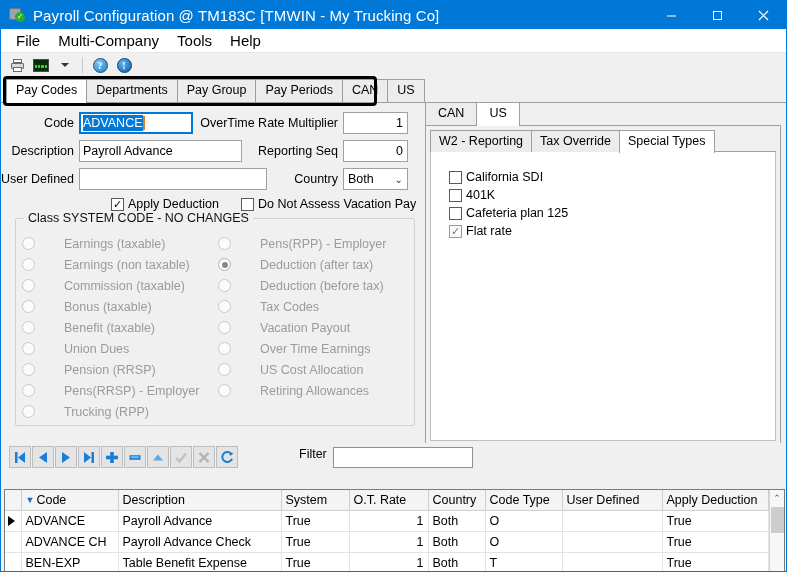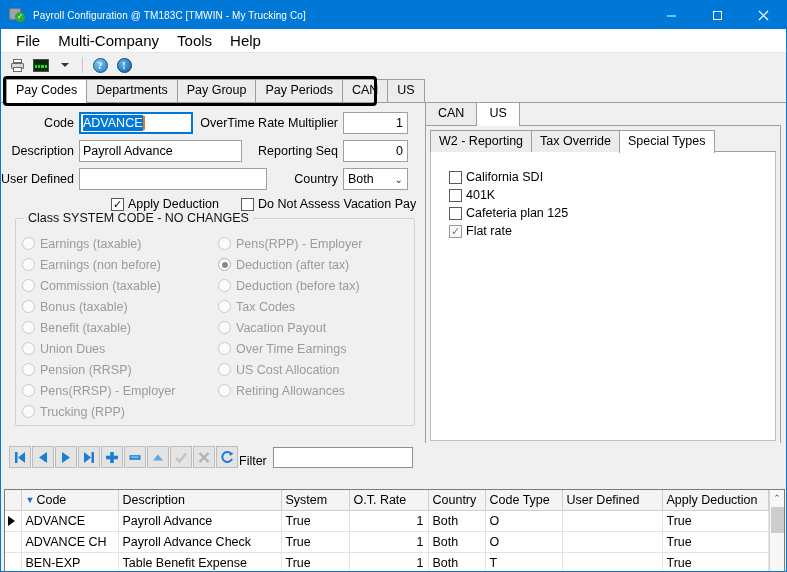--- a/index.html
+++ b/index.html
@@ -45,21 +45,21 @@
     position: absolute; left: 6px; top: 5px;
     width: 10px; height: 10px;
     background: #2eaa2e;
     border-radius: 50%;
     color: #fff;
     font-size: 8px;
     line-height: 10px;
     text-align: center;
   }
   .title-text {
-    font-size: 10px;
+    font-size: 15px;
     white-space: nowrap;
     letter-spacing: 0.1px;
   }
   .win-buttons {
     position: absolute; right: 0; top: 0;
     height: 28px; display: flex;
   }
   .win-btn {
     width: 46px; height: 28px;
     display: flex; align-items: center; justify-content: center;
@@ -280,20 +280,21 @@
   }
   .radio-cols {
     display: flex;
     padding: 14px 0 0 6px;
   }
   .radio-col { width: 196px; }
   .radio-item {
     display: flex;
     align-items: center;
     height: 21px;
+    gap: 24px;
   }
   .radio {
     width: 13px; height: 13px;
     border-radius: 50%;
     border: 1px solid #c9c9c9;
     background: #fbfbfb;
     display: inline-flex;
     align-items: center; justify-content: center;
     flex: none;
   }
@@ -377,21 +378,22 @@
   }
   .nav-btn {
     width: 22px; height: 22px;
     background: #e4e4e4;
     border: 1px solid #bdbdbd;
     display: flex; align-items: center; justify-content: center;
     margin-right: 1px;
   }
   .nav-btn svg { display:block; }
   .filter-wrap {
-    display: flex; align-items: flex-end;
+    display: flex; align-items: flex-start;
+    margin-left: 60px;
   }
   .filter-lbl { font-size: 12.5px; margin-right: 6px; }
   .filter-box {
     width: 140px; height: 21px;
     border: 1px solid #8f8f8f;
     background: #ffffff;
   }
 
   
   .grid-wrap {
@@ -584,21 +586,21 @@
         <div class="group-title">Class  SYSTEM CODE - NO CHANGES</div>
         <div class="radio-cols">
 
           <div class="radio-col">
             <div class="radio-item">
               <span class="radio"></span>
               <span class="radio-label">Earnings (taxable)</span>
             </div>
             <div class="radio-item">
               <span class="radio"></span>
-              <span class="radio-label">Earnings (non before)</span>
+              <span class="radio-label">Earnings (non taxable)</span>
             </div>
             <div class="radio-item">
               <span class="radio"></span>
               <span class="radio-label">Commission (taxable)</span>
             </div>
             <div class="radio-item">
               <span class="radio"></span>
               <span class="radio-label">Bonus (taxable)</span>
             </div>
             <div class="radio-item">

